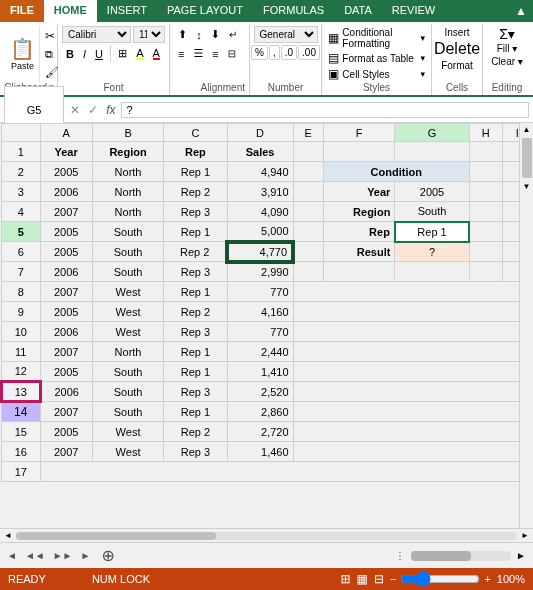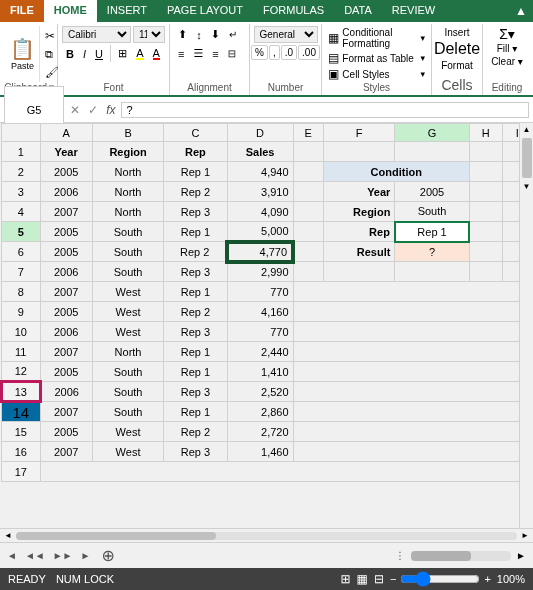--- a/index.html
+++ b/index.html
@@ -68,21 +68,21 @@
         <button style="border:1px solid transparent;padding:1px 3px;font-size:11px;cursor:pointer;background:white;">↕</button>
         <button style="border:1px solid transparent;padding:1px 3px;font-size:11px;cursor:pointer;background:white;">⬇</button>
         <button style="border:1px solid transparent;padding:1px 3px;font-size:10px;cursor:pointer;background:white;">↵</button>
       </div>
       <div style="display:flex;gap:1px;">
         <button style="border:1px solid transparent;padding:1px 3px;font-size:11px;cursor:pointer;background:white;">≡</button>
         <button style="border:1px solid transparent;padding:1px 3px;font-size:11px;cursor:pointer;background:white;">☰</button>
         <button style="border:1px solid transparent;padding:1px 3px;font-size:11px;cursor:pointer;background:white;">≡</button>
         <button style="border:1px solid transparent;padding:1px 3px;font-size:10px;cursor:pointer;background:white;">⊟</button>
       </div>
-      <div style="font-size:10px;color:#555;text-align:center;margin-top:auto;">Alignment</div>
+      <div style="font-size:10px;color:#555;text-align:right;margin-top:auto;">Alignment</div>
     </div>
 
     <div style="display:flex;flex-direction:column;border-right:1px solid #d0d0d0;padding:2px 4px;min-width:72px;align-items:center;">
       <select style="border:1px solid #ccc;font-size:10px;padding:1px;width:64px;margin-bottom:2px;">
         <option>General</option>
       </select>
       <div style="display:flex;gap:1px;">
         <button style="border:1px solid #ccc;padding:1px 3px;font-size:10px;cursor:pointer;background:white;border-radius:2px;">%</button>
         <button style="border:1px solid #ccc;padding:1px 3px;font-size:10px;cursor:pointer;background:white;border-radius:2px;">,</button>
         <button style="border:1px solid #ccc;padding:1px 3px;font-size:10px;cursor:pointer;background:white;border-radius:2px;">.0</button>
@@ -107,21 +107,21 @@
         <span>Cell Styles</span>
         <span style="font-size:9px;margin-left:auto;">▾</span>
       </div>
       <div style="font-size:10px;color:#555;text-align:center;margin-top:auto;">Styles</div>
     </div>
 
     <div style="display:flex;flex-direction:column;align-items:center;border-right:1px solid #d0d0d0;padding:2px 8px;min-width:50px;">
       <div style="cursor:pointer;font-size:10px;padding:1px 4px;border-radius:2px;">Insert</div>
       <div style="cursor:pointer;font-size:16px;padding:1px 4px;border-radius:2px;">Delete</div>
       <div style="cursor:pointer;font-size:10px;padding:1px 4px;border-radius:2px;">Format</div>
-      <div style="font-size:14px;color:#555;text-align:center;margin-top:auto;">Cells</div>
+      <div style="font-size:10px;color:#555;text-align:center;margin-top:auto;">Cells</div>
     </div>
 
     <div style="display:flex;flex-direction:column;align-items:center;padding:2px 6px;min-width:48px;">
       <div style="cursor:pointer;font-size:14px;text-align:center;">Σ▾</div>
       <div style="cursor:pointer;font-size:10px;padding:1px 2px;">Fill ▾</div>
       <div style="cursor:pointer;font-size:10px;padding:1px 2px;">Clear ▾</div>
       <div style="font-size:10px;color:#555;text-align:center;margin-top:auto;">Editing</div>
     </div>
   </div>
 
@@ -305,21 +305,21 @@
             <tr>
               <td style="background:#f2f2f2;border:3px solid #be185d;text-align:center;font-size:11px;height:20px;">13</td>
               <td style="border:1px solid #d0d0d0;font-size:11px;text-align:center;">2006</td>
               <td style="border:1px solid #d0d0d0;font-size:11px;text-align:center;">South</td>
               <td style="border:1px solid #d0d0d0;font-size:11px;text-align:center;">Rep 3</td>
               <td style="border:1px solid #d0d0d0;font-size:11px;text-align:right;padding-right:4px;">2,520</td>
               <td colspan="5" style="border:1px solid #d0d0d0;font-size:11px;"></td>
             </tr>
 
             <tr>
-              <td style="background:#0369a1;border:1px solid #d0d0d0;text-align:center;font-size:15px;height:20px;">14</td>
+              <td style="background:#c4b5fd;border:1px solid #d0d0d0;text-align:center;font-size:12px;height:20px;">14</td>
               <td style="border:1px solid #d0d0d0;font-size:11px;text-align:center;">2007</td>
               <td style="border:1px solid #d0d0d0;font-size:11px;text-align:center;">South</td>
               <td style="border:1px solid #d0d0d0;font-size:11px;text-align:center;">Rep 1</td>
               <td style="border:1px solid #d0d0d0;font-size:11px;text-align:right;padding-right:4px;">2,860</td>
               <td colspan="5" style="border:1px solid #d0d0d0;font-size:11px;"></td>
             </tr>
 
             <tr>
               <td style="background:#f2f2f2;border:1px solid #d0d0d0;text-align:center;font-size:11px;height:20px;">15</td>
               <td style="border:1px solid #d0d0d0;font-size:11px;text-align:center;">2005</td>
@@ -369,21 +369,21 @@
     <div style="font-size:10px;cursor:pointer;padding:0 3px;color:#555;">►</div>
     <div style="font-size:16px;color:#555;cursor:pointer;padding:0 4px;margin-left:2px;">⊕</div>
     <div style="flex:1;"></div>
     <div style="font-size:10px;color:#555;cursor:pointer;padding:0 4px;">⋮</div>
     <div style="width:100px;height:10px;background:#e0e0e0;border-radius:4px;position:relative;cursor:pointer;">
       <div style="position:absolute;left:0;width:60%;height:100%;background:#b0b0b0;border-radius:4px;"></div>
     </div>
     <div style="font-size:10px;cursor:pointer;padding:0 3px;">►</div>
   </div>
 
-  <div style="display:flex;align-items:center;background:#404040;color:white;padding:2px 8px;font-size:11px;height:22px;">
+  <div style="display:flex;align-items:center;background:#c2410c;color:white;padding:2px 8px;font-size:11px;height:22px;gap:36px;">
     <span style="margin-right:10px;">READY</span>
     <span>NUM LOCK</span>
     <div style="flex:1;"></div>
     <div style="display:flex;align-items:center;gap:6px;">
       <span style="cursor:pointer;font-size:12px;">⊞</span>
       <span style="cursor:pointer;font-size:12px;">▦</span>
       <span style="cursor:pointer;font-size:12px;">⊟</span>
       <div style="display:flex;align-items:center;gap:4px;">
         <span style="cursor:pointer;">−</span>
         <input type="range" min="10" max="400" value="100" style="width: 80px; height: 8px; cursor: pointer;">

